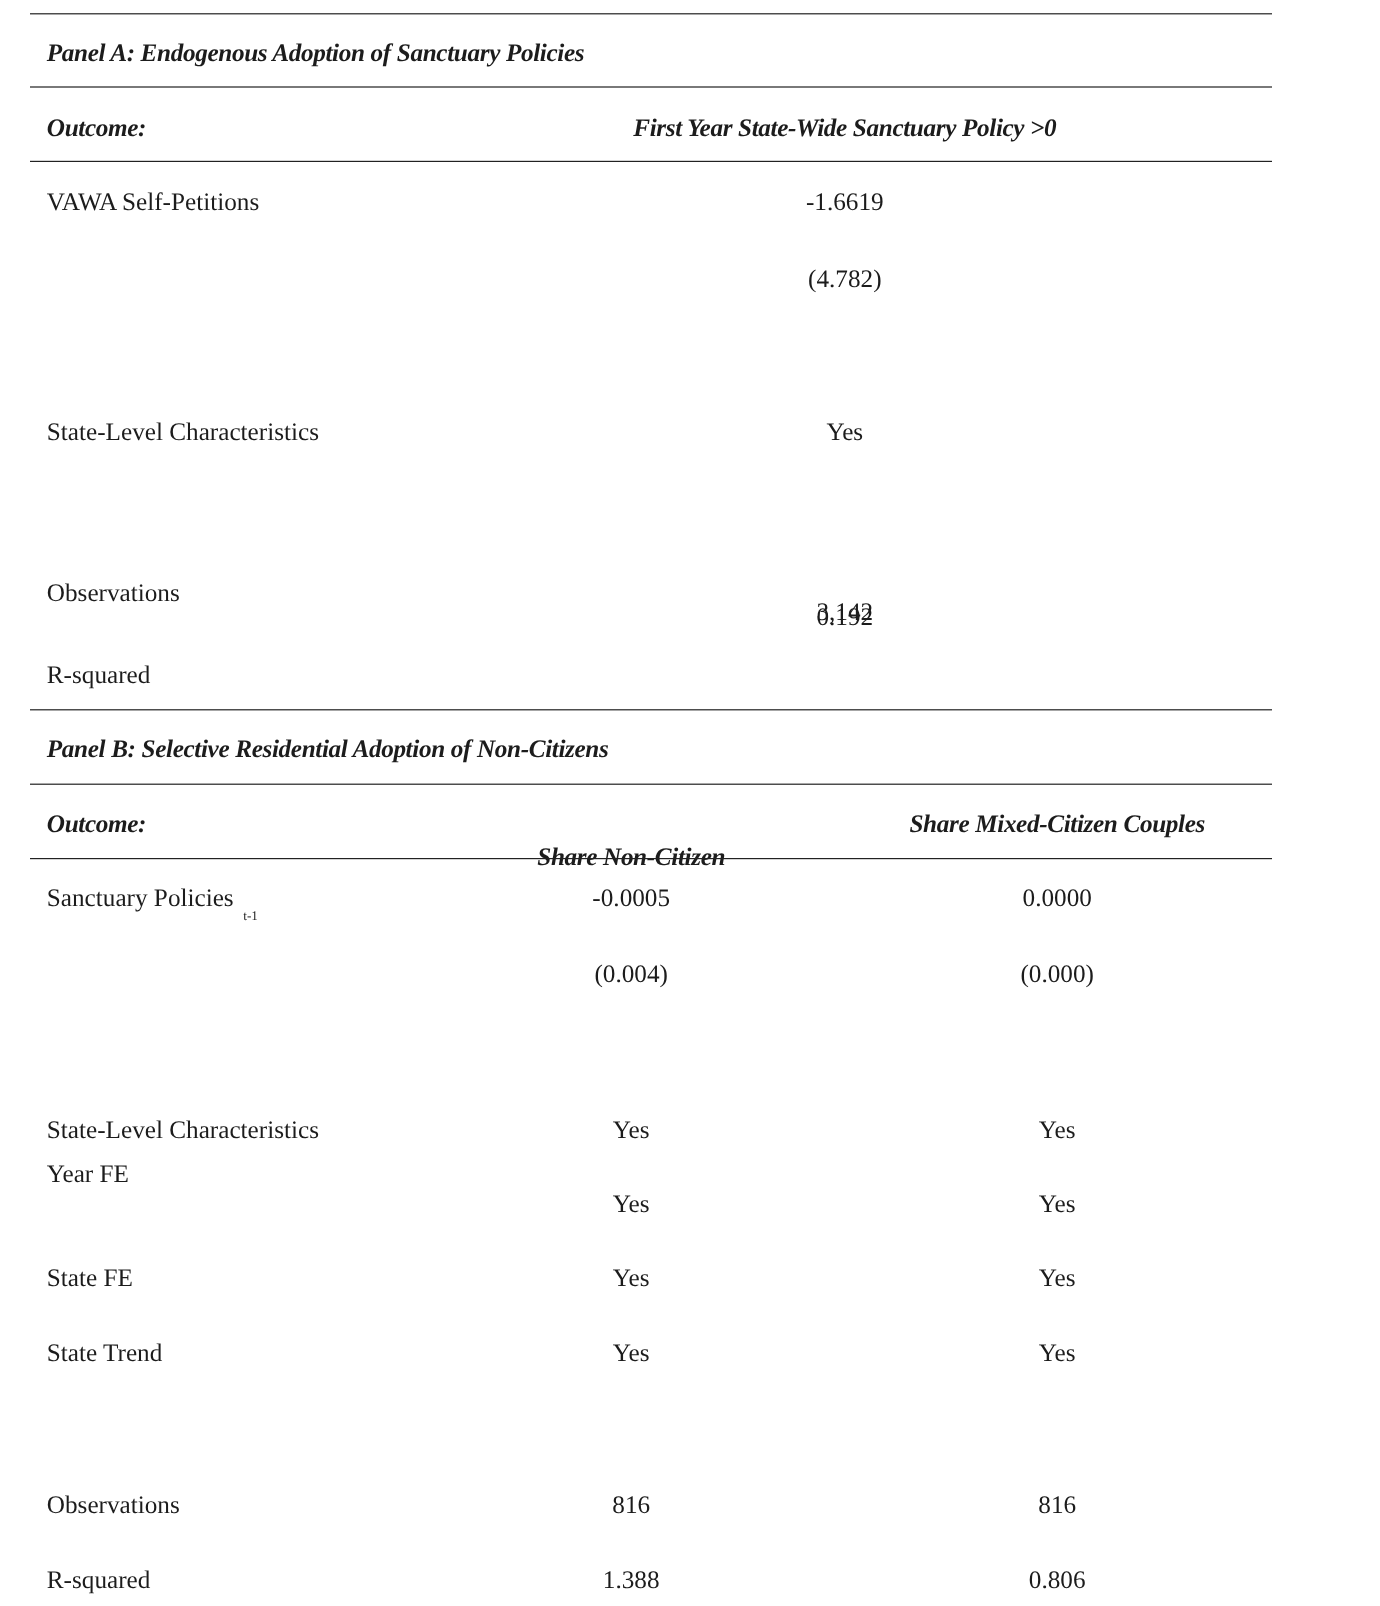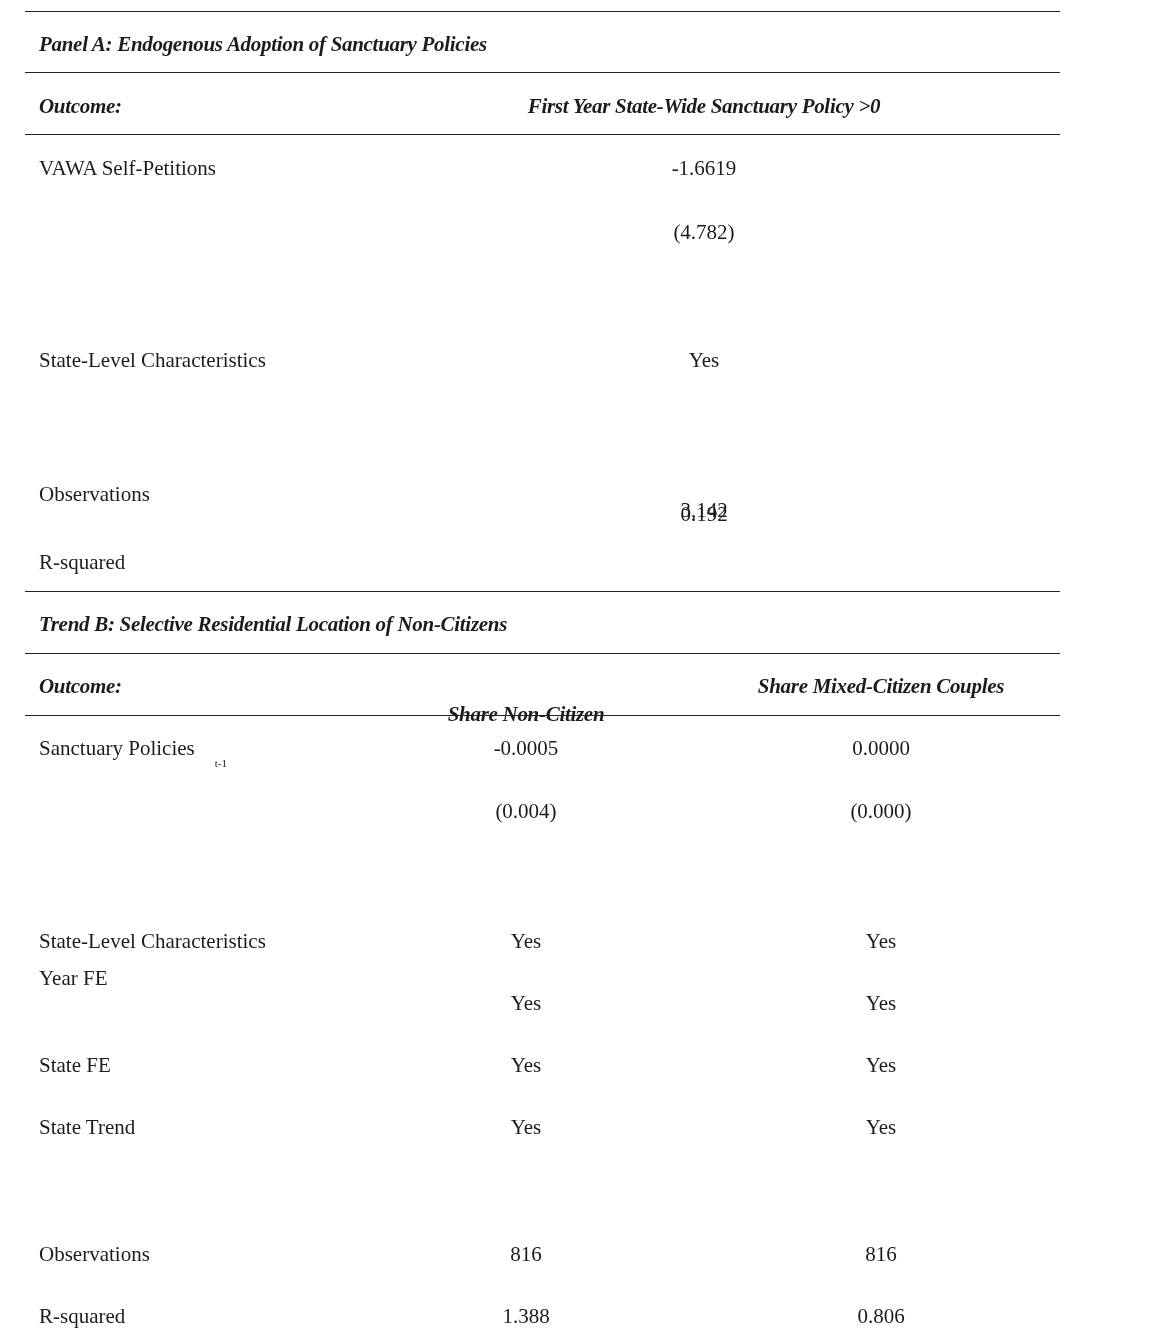--- a/index.html
+++ b/index.html
@@ -5,21 +5,21 @@
     html, body { margin: 0; padding: 0; background: #ffffff; }
     body {
       width: 1150px; height: 1338px; position: relative; overflow: hidden;
       font-family: "Liberation Serif", "DejaVu Serif", serif;
       color: #1c1c1c;
     }
     .rule { position: absolute; left: 25px; width: 1035px; height: 0; border-top: 1.5px solid #222; }
     .t { position: absolute; font-size: 21px; white-space: nowrap; line-height: 1; }
     .b { font-weight: bold; letter-spacing: -0.3px; font-style: italic; }
     .c { transform: translateX(-50%); text-align: center; }
-    .sub { font-size: 11px; position: relative; top: 12px; margin-left: 20px; }
+    .sub { font-size: 11px; position: relative; top: 12px; margin-left: 8px; }
   </style>
 </head>
 <body>
 
 <div class="rule" style="top:11px"></div>
 <div class="t b" style="left:39px;top:34px">Panel A: Endogenous Adoption of Sanctuary Policies</div>
 <div class="rule" style="top:72px"></div>
 <div class="t b" style="left:39px;top:96px">Outcome:</div>
 <div class="t b c" style="left:704px;top:96px">First Year State-Wide Sanctuary Policy &gt;0</div>
 <div class="rule" style="top:134px"></div>
@@ -31,21 +31,21 @@
 <div class="t" style="left:39px;top:350px">State-Level Characteristics</div>
 <div class="t c" style="left:704px;top:350px">Yes</div>
 
 <div class="t" style="left:39px;top:484px">Observations</div>
 <div class="t c" style="left:704px;top:500px">3,142</div>
 <div class="t c" style="left:704px;top:504px">0.192</div>
 <div class="t" style="left:39px;top:552px">R-squared</div>
 
 <div class="rule" style="top:591px"></div>
 
-<div class="t b" style="left:39px;top:614px">Trend B: Selective Residential Location of Non-Citizens</div>
+<div class="t b" style="left:39px;top:614px">Panel B: Selective Residential Adoption of Non-Citizens</div>
 <div class="rule" style="top:653px"></div>
 <div class="t b" style="left:39px;top:676px">Outcome:</div>
 <div class="t b c" style="left:526px;top:704px">Share Non-Citizen</div>
 <div class="t b c" style="left:881px;top:676px">Share Mixed-Citizen Couples</div>
 <div class="rule" style="top:715px"></div>
 
 <div class="t" style="left:39px;top:738px">
   <span>Sanctuary Policies</span><span class="sub">t-1</span>
 </div>
 <div class="t c" style="left:526px;top:738px">-0.0005</div>

